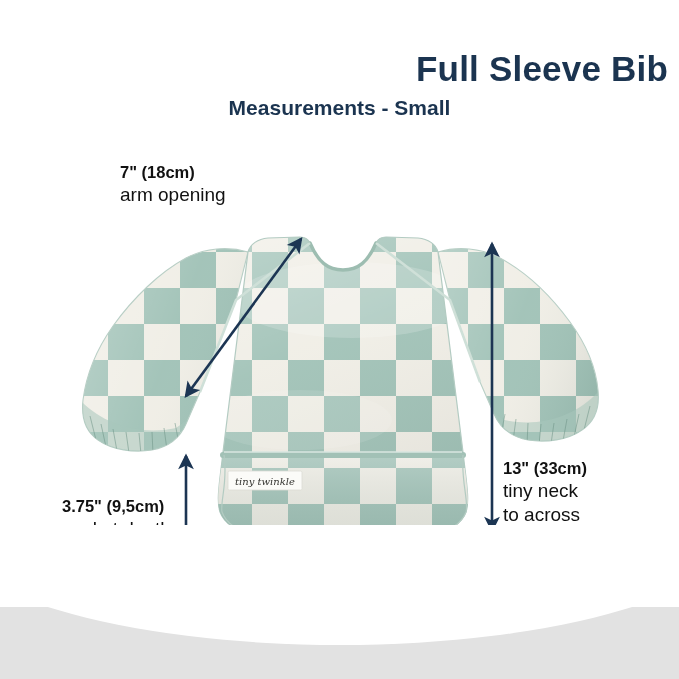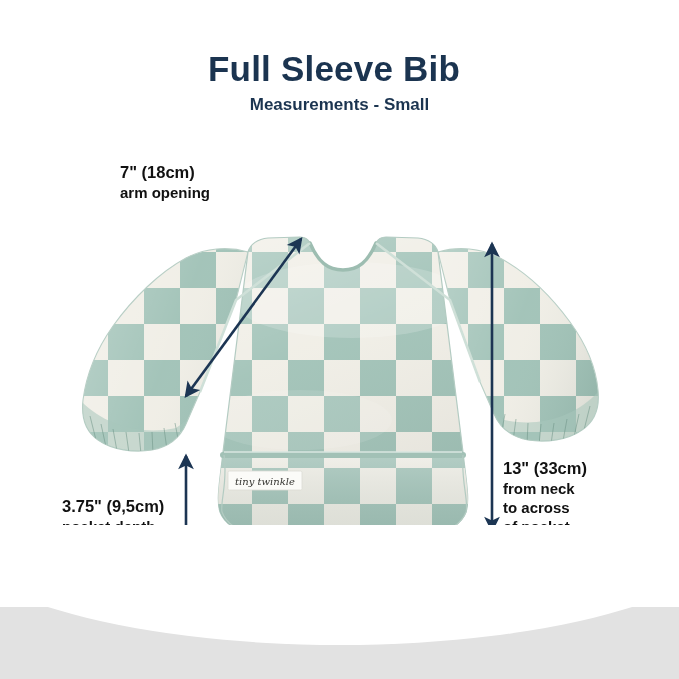--- a/index.html
+++ b/index.html
@@ -17,53 +17,53 @@
     background: #ffffff;
     overflow: hidden;
   }
 
   
   .title {
     position: absolute;
     left: 0;
     top: 50px;
     width: 668px;
-    text-align: center;
+    text-align: right;
     font-size: 35px;
     font-weight: bold;
     letter-spacing: 0.2px;
     color: #1b3450;
     line-height: 1.06;
   }
   .subtitle {
     position: absolute;
     left: 0;
     top: 96px;
     width: 679px;
     text-align: center;
-    font-size: 17px;
+    font-size: 21px;
     font-weight: bold;
     color: #1b3450;
     line-height: 1.1;
   }
 
   
   .label-block {
     position: absolute;
     color: #111111;
     line-height: 1.27;
   }
   .label-block .value {
     font-size: 16.5px;
     font-weight: bold;
     white-space: nowrap;
   }
   .label-block .desc {
-    font-size: 15px;
-    font-weight: bold;
+    font-size: 19px;
+    font-weight: normal;
     white-space: nowrap;
   }
 
   #label-arm     { left: 120px; top: 162px; text-align: left; }
   #label-pocket  { left: 62px;  top: 496px; text-align: left; }
   #label-width   { left: 0px;   top: 565px; width: 679px; text-align: center; }
   #label-neck    { left: 503px; top: 458px; text-align: left; }
 
   
   #art {
@@ -313,21 +313,21 @@
     <div class="desc">pocket depth</div>
   </div>
 
   <div class="label-block" id="label-width">
     <div class="value">12" (30,5cm)</div>
     <div class="desc">width across body</div>
   </div>
 
   <div class="label-block" id="label-neck">
     <div class="value">13" (33cm)</div>
-    <div class="desc">from neck</div>
+    <div class="desc">tiny neck</div>
     <div class="desc">to across</div>
     <div class="desc">of pocket</div>
   </div>
 
   <div class="footer-band"></div>
   <div class="footer-arc"></div>
 
 </div>
 
 </body></html>

